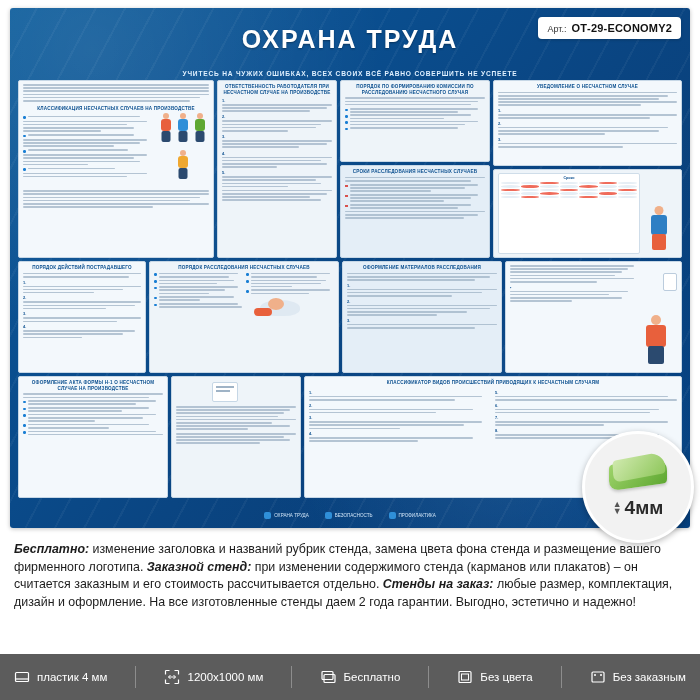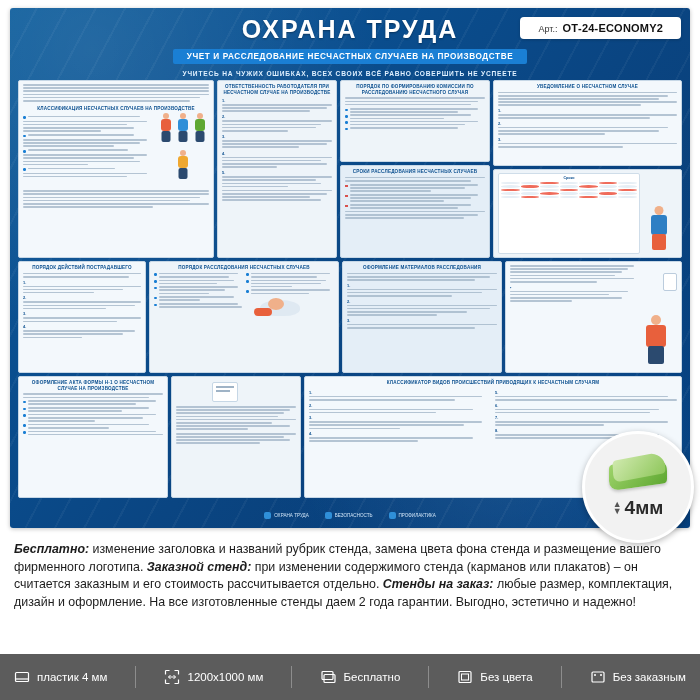--- a/index.html
+++ b/index.html
@@ -87,21 +87,21 @@
     font-weight: bold;
     letter-spacing: .6px;
     padding: 3px 14px;
     border-radius: 2px;
   }
   .art-badge {
     position: absolute;
     right: 9px; top: 9px;
     background: #ffffff;
     border-radius: 4px;
-    padding: 5px 18px;
+    padding: 5px 9px;
     display: flex;
     align-items: baseline;
     gap: 5px;
     font-size: 9px;
     color: #333;
     z-index: 5;
     box-shadow: 0 1px 3px rgba(0,0,0,.2);
   }
   .art-badge b { font-size: 11px; color: #111; letter-spacing: .2px; }
 
@@ -271,26 +271,25 @@
 <body>
 
 <div class="page">
 
 
   <div class="standwrap">
     <div class="stand">
 
       <div class="art-badge">
         <span>Арт.:</span>
-        <b>ОТ-24-ECONOMY2</b>
+        <b>ОТ-29-ECONOMY2</b>
       </div>
 
       <div class="stand-head">
         <div class="stand-title">ОХРАНА ТРУДА</div>
-        <div class="stand-sub">УЧЕТ И РАССЛЕДОВАНИЕ НЕСЧАСТНЫХ СЛУЧАЕВ НА ПРОИЗВОДСТВЕ</div>
       </div>
 
       <div class="slogan">УЧИТЕСЬ НА ЧУЖИХ ОШИБКАХ, ВСЕХ СВОИХ ВСЁ РАВНО СОВЕРШИТЬ НЕ УСПЕЕТЕ</div>
 
       <div class="board">
 
         <div class="row r1">
 
           <div class="card pale" style="flex:0 0 196px">
             <div class="lines">

